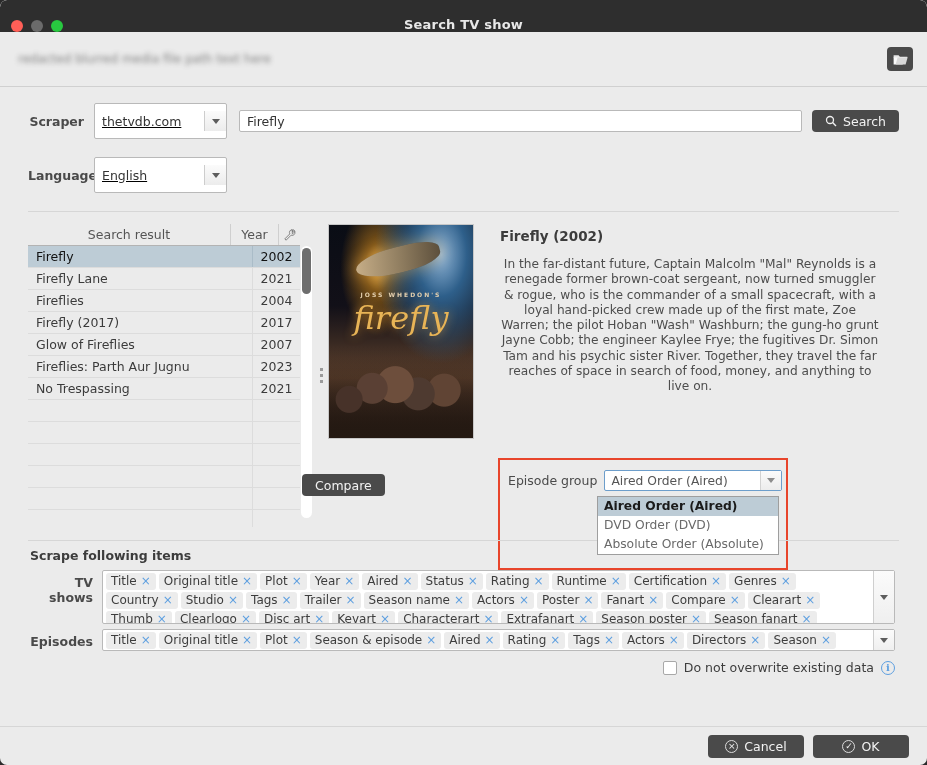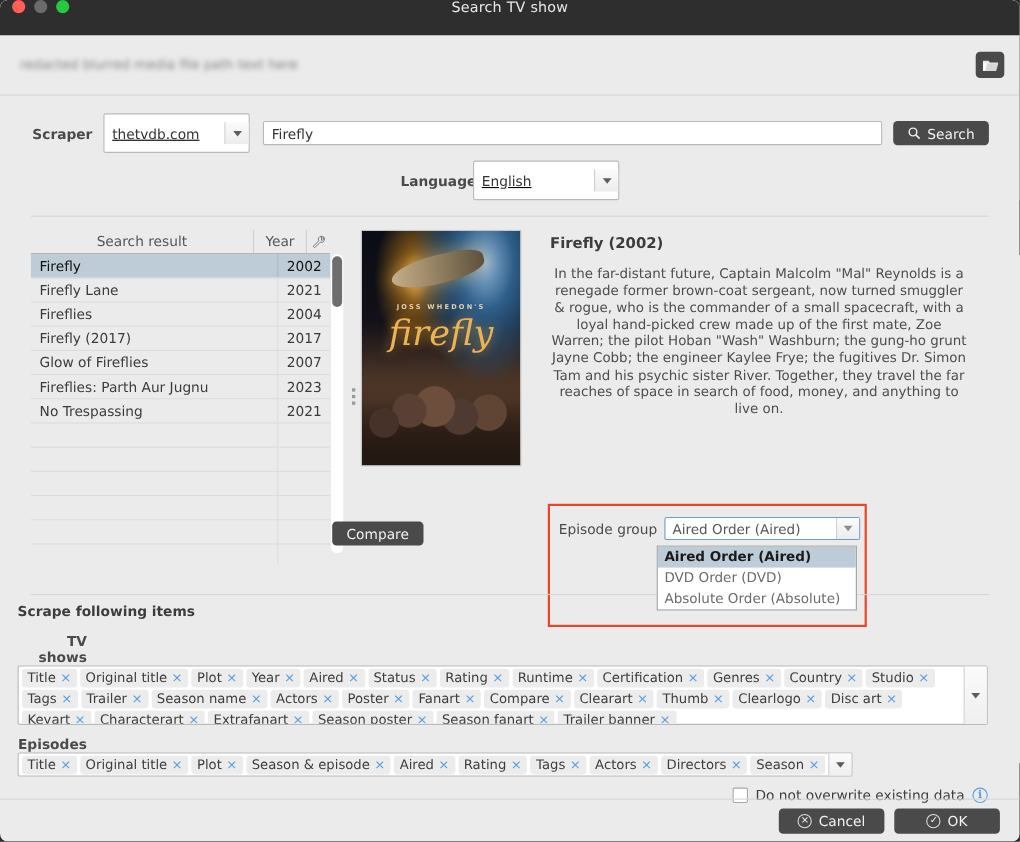--- a/index.html
+++ b/index.html
@@ -22,21 +22,22 @@
   }
 
   
   #titlebar {
     position: relative;
     height: 32px;
     background: #2e2e2e;
     border-top-left-radius: 7px;
     border-top-right-radius: 7px;
     display: flex;
-    align-items: flex-start;
+    align-items: flex-end;
+    font-weight: bold;
   }
   #traffic { display: flex; gap: 8px; padding-left: 11px; }
   .light { width: 12px; height: 12px; border-radius: 50%; }
   .light.red { background: #ff5f57; }
   .light.yellow { background: #6b6b6b; }
   .light.green { background: #28c840; }
   #window-title {
     position: absolute;
     left: 0; right: 0;
     text-align: center;
@@ -74,22 +75,21 @@
   }
 
   
   #searchform {
     padding: 16px 28px 0 28px;
     background: #ebebeb;
   }
   .formrow {
     display: flex;
     align-items: center;
-    margin-bottom: 7px;
-    justify-content: center;
+    margin-bottom: 18px;
   }
   .formlabel {
     width: 66px;
     text-align: right;
     padding-right: 10px;
     font-size: 12.5px;
     font-weight: bold;
     color: #4a4a4a;
   }
   .combo {
@@ -365,31 +365,31 @@
     position: absolute;
     left: 28px; right: 28px;
     top: 540px;
     height: 1px;
     background: #d6d6d6;
   }
 
   
   #scrape {
     position: absolute;
-    left: 0; right: 13px;
+    left: 0; right: 2px;
     top: 548px;
-    padding: 0 16px;
+    padding: 0 30px;
   }
   #scrape-title {
     font-size: 12.5px;
     font-weight: bold;
     color: #3c3c3c;
     margin-bottom: 7px;
   }
-  .tagrow { display: flex; align-items: flex-start; margin-bottom: 5px; flex-direction: column; }
+  .tagrow { display: flex; align-items: flex-start; margin-bottom: 5px; }
   .taglabel {
     width: 72px;
     flex: none;
     text-align: right;
     padding-right: 9px;
     font-size: 12.5px;
     font-weight: bold;
     color: #4a4a4a;
     padding-top: 5px;
   }

